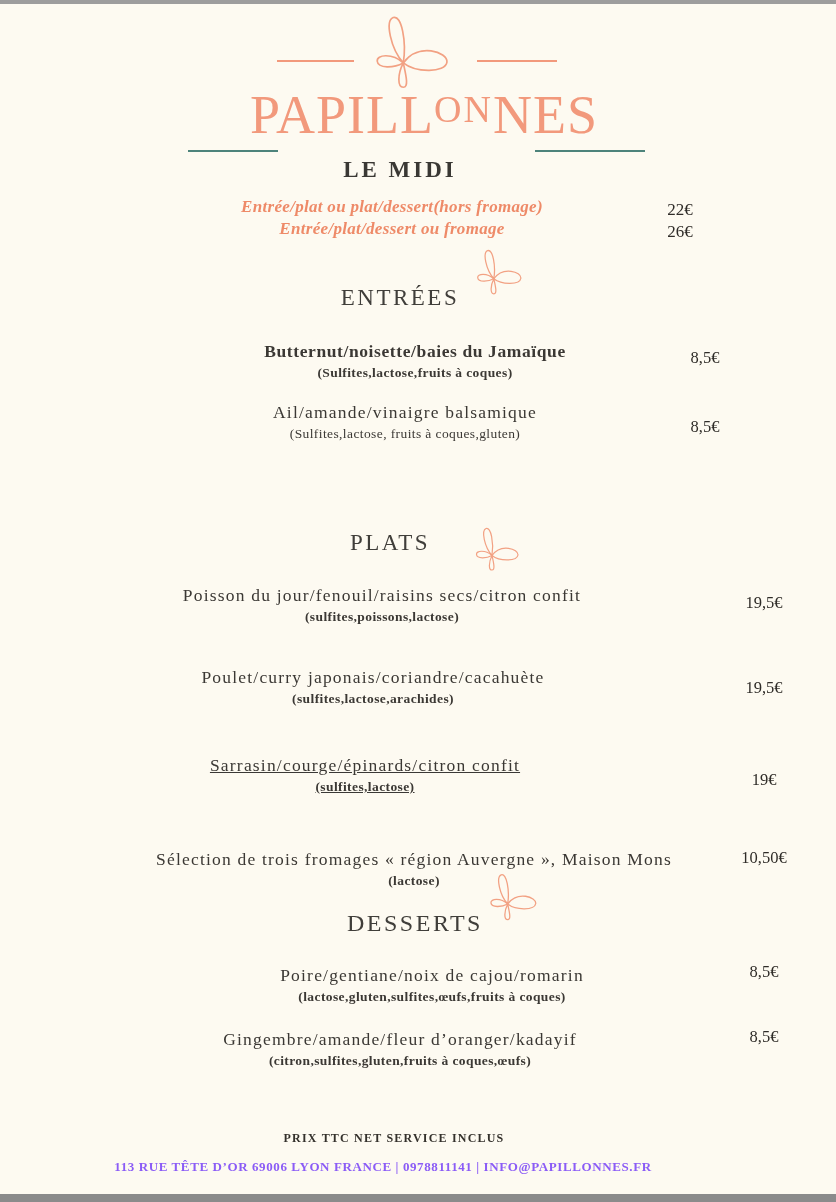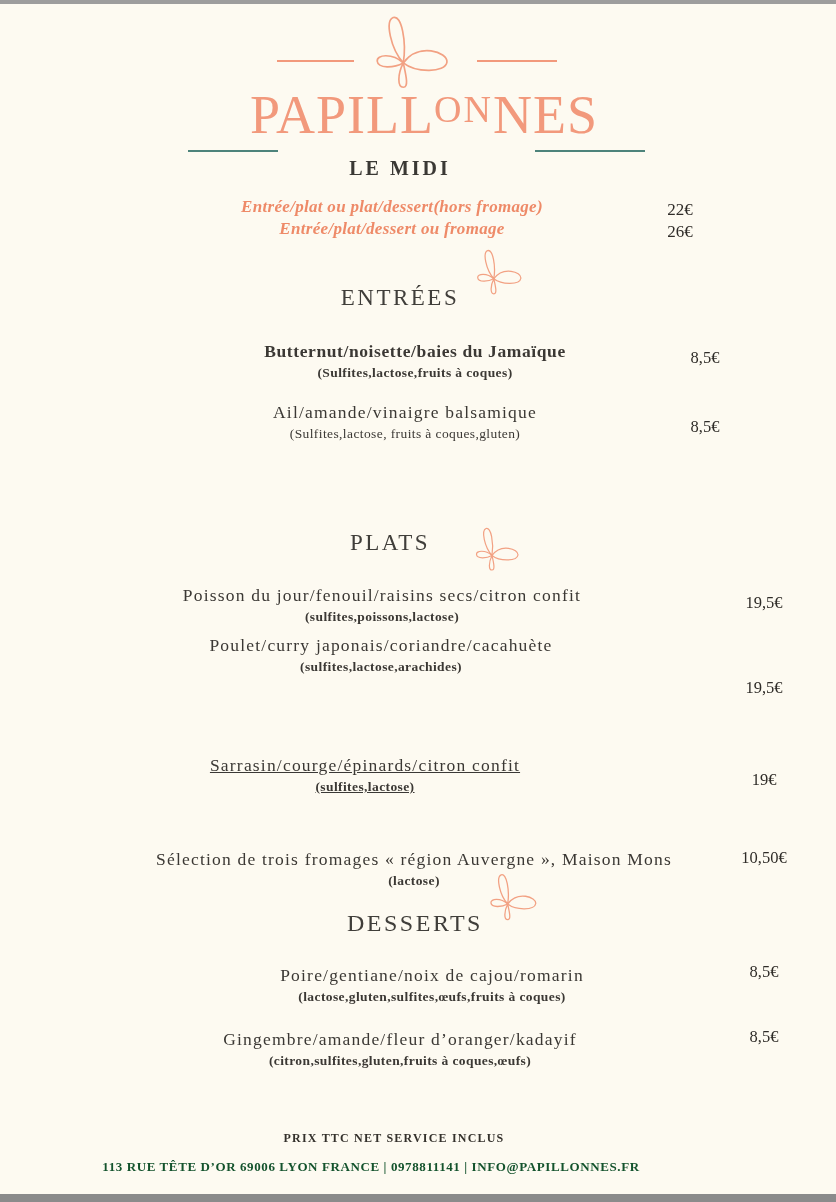--- a/index.html
+++ b/index.html
@@ -22,21 +22,21 @@
   .ornament-line{height:2px;background:#F2997C;}
   .teal-line{height:2px;background:#4D837B;}
 
   .brand{
     font-size:54px;line-height:1;letter-spacing:1px;
     color:#F2997C;text-align:center;white-space:nowrap;
   }
   .brand-small{font-size:38px;position:relative;top:-11px;letter-spacing:2px;text-align:right;}
 
   .menu-title{
-    font-size:20px;font-weight:bold;letter-spacing:3px;
+    font-size:23px;font-weight:bold;letter-spacing:3px;
     color:#3A3834;text-align:center;
   }
 
   .formula{
     font-style:italic;font-weight:bold;font-size:17px;
     color:#EE8A68;letter-spacing:0.3px;text-align:center;
   }
   .price{
     font-size:16.5px;color:#2F2C28;text-align:center;white-space:nowrap;
   }
@@ -55,21 +55,21 @@
     margin-top:2px;color:#3B3834;line-height:17px;
   }
   .item .allergens.light{font-weight:normal;}
 
   .footer-notice{
     font-size:12px;font-weight:bold;letter-spacing:1.2px;
     color:#34312C;text-align:center;
   }
   .footer-contact{
     font-size:13px;font-weight:bold;letter-spacing:0.6px;
-    color:#14532d;text-align:center;white-space:nowrap;
+    color:#8b5cf6;text-align:center;white-space:nowrap;margin-left:12px;
   }
   .butterfly{color:#F2A183;}
 </style>
 </head>
 <body>
 
 <div class="page">
 
   <div class="bar top abs"></div>
 
@@ -129,21 +129,21 @@
       <path d="M42,63 C35,77 35,92 42,92 C49,92 45,77 42,63 Z"></path>
     </g>
   </svg>
 
   <div class="item abs center" style="top:584px;left:0;width:764px;">
     <div class="name">Poisson du jour/fenouil/raisins secs/citron confit</div>
     <div class="allergens">(sulfites,poissons,lactose)</div>
   </div>
   <div class="price abs" style="top:593px;left:700px;width:128px;">19,5€</div>
 
-  <div class="item abs center" style="top:634px;left:0;width:746px;margin-left:8px;">
+  <div class="item abs center" style="top:666px;left:0;width:746px;">
     <div class="name">Poulet/curry japonais/coriandre/cacahuète</div>
     <div class="allergens">(sulfites,lactose,arachides)</div>
   </div>
   <div class="price abs" style="top:678px;left:700px;width:128px;">19,5€</div>
 
   <div class="item abs center" style="top:754px;left:0;width:730px;text-decoration:underline;">
     <div class="name">Sarrasin/courge/épinards/citron confit</div>
     <div class="allergens">(sulfites,lactose)</div>
   </div>
   <div class="price abs" style="top:770px;left:700px;width:128px;">19€</div>

